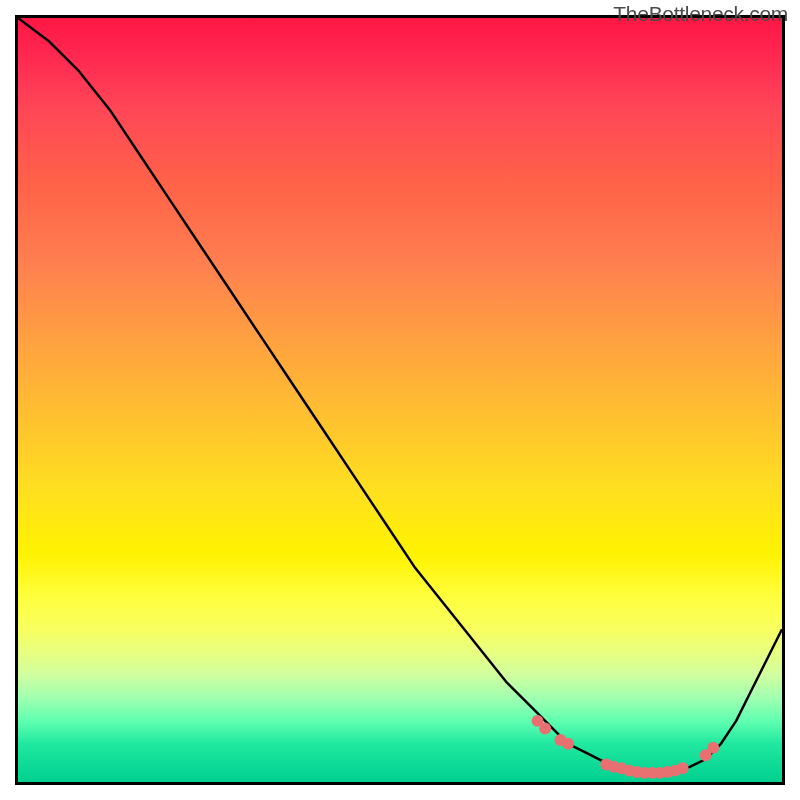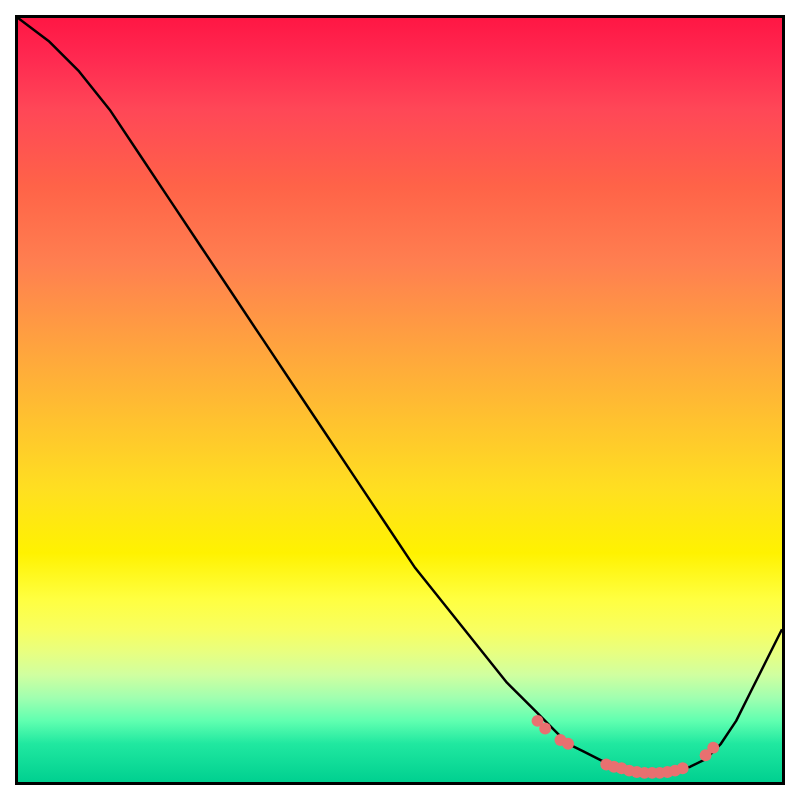--- a/index.html
+++ b/index.html
@@ -56,20 +56,21 @@
     position: absolute;
     inset: 0;
     width: 100%;
     height: 100%;
   }
 </style>
 </head>
 <body>
 
 <div class="chart-container">
+  <div class="watermark">TheBottleneck.com</div>
   <div class="plot-area">
     <div class="gradient-bg"></div>
     <svg class="curve-svg" viewBox="0 0 770 770" preserveAspectRatio="none">
       <g id="curve-group">
           <path d="M0.0 0.0 L30.8 23.1 L61.6 53.9 L92.4 92.4 L123.2 138.6 L154.0 184.8 L184.8 231.0 L215.6 277.2 L246.4 323.4 L277.2 369.6 L308.0 415.8 L338.8 462.0 L369.6 508.2 L400.4 554.4 L431.2 592.9 L462.0 631.4 L492.8 669.9 L508.2 685.3 L523.6 700.7 L539.0 716.1 L554.4 731.5 L569.8 739.2 L585.2 746.9 L600.6 754.6 L616.0 758.5 L631.4 760.8 L646.8 760.8 L662.2 758.5 L677.6 754.6 L693.0 746.9 L708.4 731.5 L723.8 708.4 L739.2 677.6 L754.6 646.8 L770.0 616.0" fill="none" stroke="#000" stroke-width="2.5" stroke-linejoin="round"></path>
         </g>
       <g id="marker-group">
           <circle cx="523.6" cy="708.4" r="6" fill="#e87070"></circle>
           <circle cx="531.3" cy="716.1" r="6" fill="#e87070"></circle>
           <circle cx="546.7" cy="727.6" r="6" fill="#e87070"></circle>

